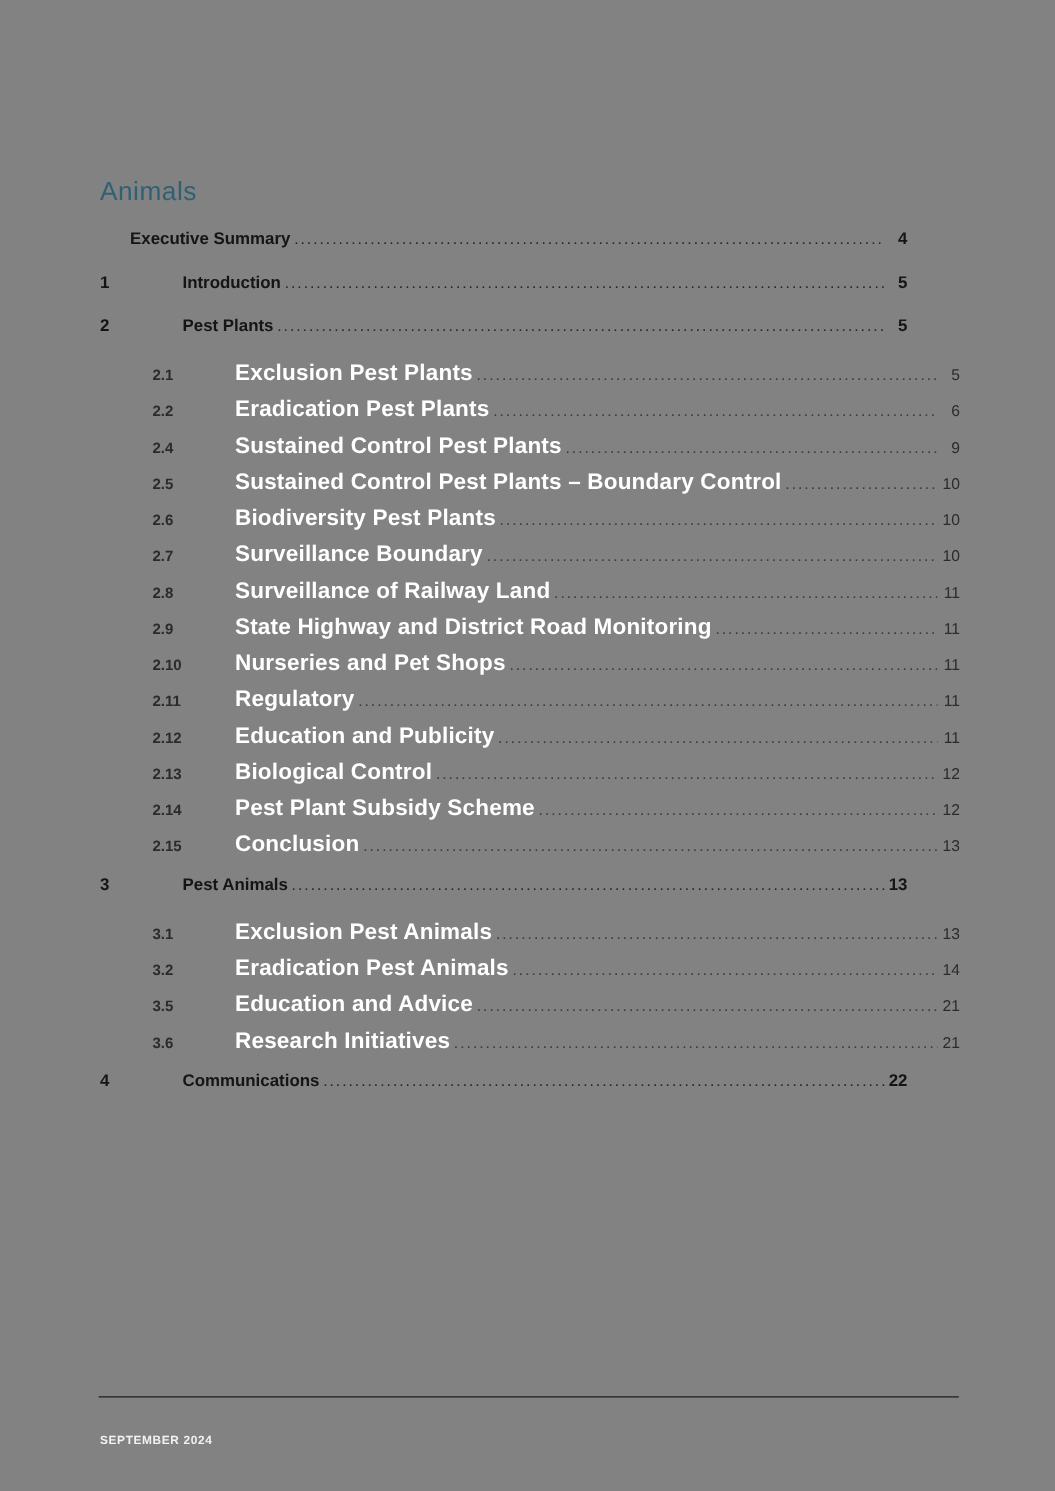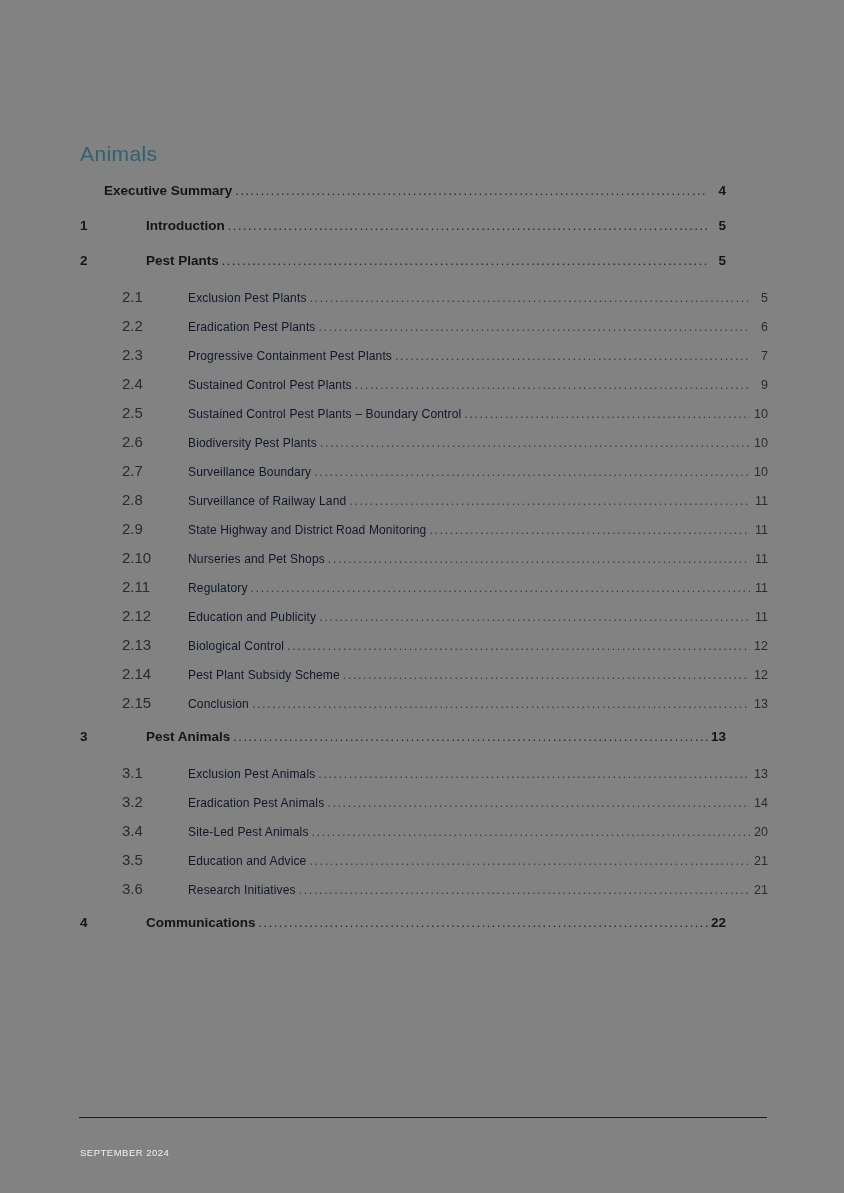--- a/index.html
+++ b/index.html
@@ -55,32 +55,32 @@
   
   .toc-row.lvl0 { height: 35px; }
   .toc-row.lvl1 { height: 35px; }
   .toc-row.lvl2 { height: 29px; }
 
   .num {
     flex: 0 0 auto;
     text-align: left;
   }
   .lvl1 > .num { width: 42px; font-size: 13.5px; font-weight: 700; }
-  .lvl2 > .num { width: 42px; font-size: 15px; font-weight: 400; color: #2b2b2b; }
+  .lvl2 > .num { width: 42px; font-size: 12px; font-weight: 700; color: #2b2b2b; }
   .lvl0 > .num { width: 0px; }
 
   .lvl2 { padding-left: 42px; }
 
   .label {
     flex: 0 0 auto;
     margin-left: 24px;
   }
   .lvl0 > .label { font-size: 13.5px; font-weight: 700; }
   .lvl1 > .label { font-size: 13.5px; font-weight: 700; }
-  .lvl2 > .label { font-size: 12px; font-weight: 400; color: #0f172a; letter-spacing: 0.15px; }
+  .lvl2 > .label { font-size: 18px; font-weight: 700; color: #ffffff; letter-spacing: 0.15px; }
 
   .leader {
     flex: 1 1 auto;
     overflow: hidden;
     margin: 0 2px 0 3px;
     position: relative;
     height: 1em;
   }
   .leader::before {
     content: "......................................................................................................................................................................";
@@ -116,21 +116,21 @@
     height: 0;
     border-top: 1.5px solid #1c1c1c;
   }
   .footer-text {
     position: absolute;
     left: 80px;
     top: 1147px;
     font-size: 9.5px;
     letter-spacing: 0.5px;
     color: #f2f2f2;
-    font-weight: 400;
+    font-weight: 700;
     white-space: nowrap;
   }
 </style>
 </head>
 <body>
 
 <div id="page">
 
   <div class="contents-heading">Animals</div>
 
@@ -159,26 +159,20 @@
         <span class="leader"></span>
         <span class="pgnum">5</span>
       </div>
       <div class="toc-row lvl2">
         <span class="num">2.2</span>
         <span class="label">Eradication Pest Plants</span>
         <span class="leader"></span>
         <span class="pgnum">6</span>
       </div>
       <div class="toc-row lvl2">
-        <span class="num">2.3</span>
-        <span class="label">Progressive Containment Pest Plants</span>
-        <span class="leader"></span>
-        <span class="pgnum">7</span>
-      </div>
-      <div class="toc-row lvl2">
         <span class="num">2.4</span>
         <span class="label">Sustained Control Pest Plants</span>
         <span class="leader"></span>
         <span class="pgnum">9</span>
       </div>
       <div class="toc-row lvl2">
         <span class="num">2.5</span>
         <span class="label">Sustained Control Pest Plants – Boundary Control</span>
         <span class="leader"></span>
         <span class="pgnum">10</span>
@@ -255,26 +249,20 @@
         <span class="leader"></span>
         <span class="pgnum">13</span>
       </div>
       <div class="toc-row lvl2">
         <span class="num">3.2</span>
         <span class="label">Eradication Pest Animals</span>
         <span class="leader"></span>
         <span class="pgnum">14</span>
       </div>
       <div class="toc-row lvl2">
-        <span class="num">3.4</span>
-        <span class="label">Site-Led Pest Animals</span>
-        <span class="leader"></span>
-        <span class="pgnum">20</span>
-      </div>
-      <div class="toc-row lvl2">
         <span class="num">3.5</span>
         <span class="label">Education and Advice</span>
         <span class="leader"></span>
         <span class="pgnum">21</span>
       </div>
       <div class="toc-row lvl2">
         <span class="num">3.6</span>
         <span class="label">Research Initiatives</span>
         <span class="leader"></span>
         <span class="pgnum">21</span>

